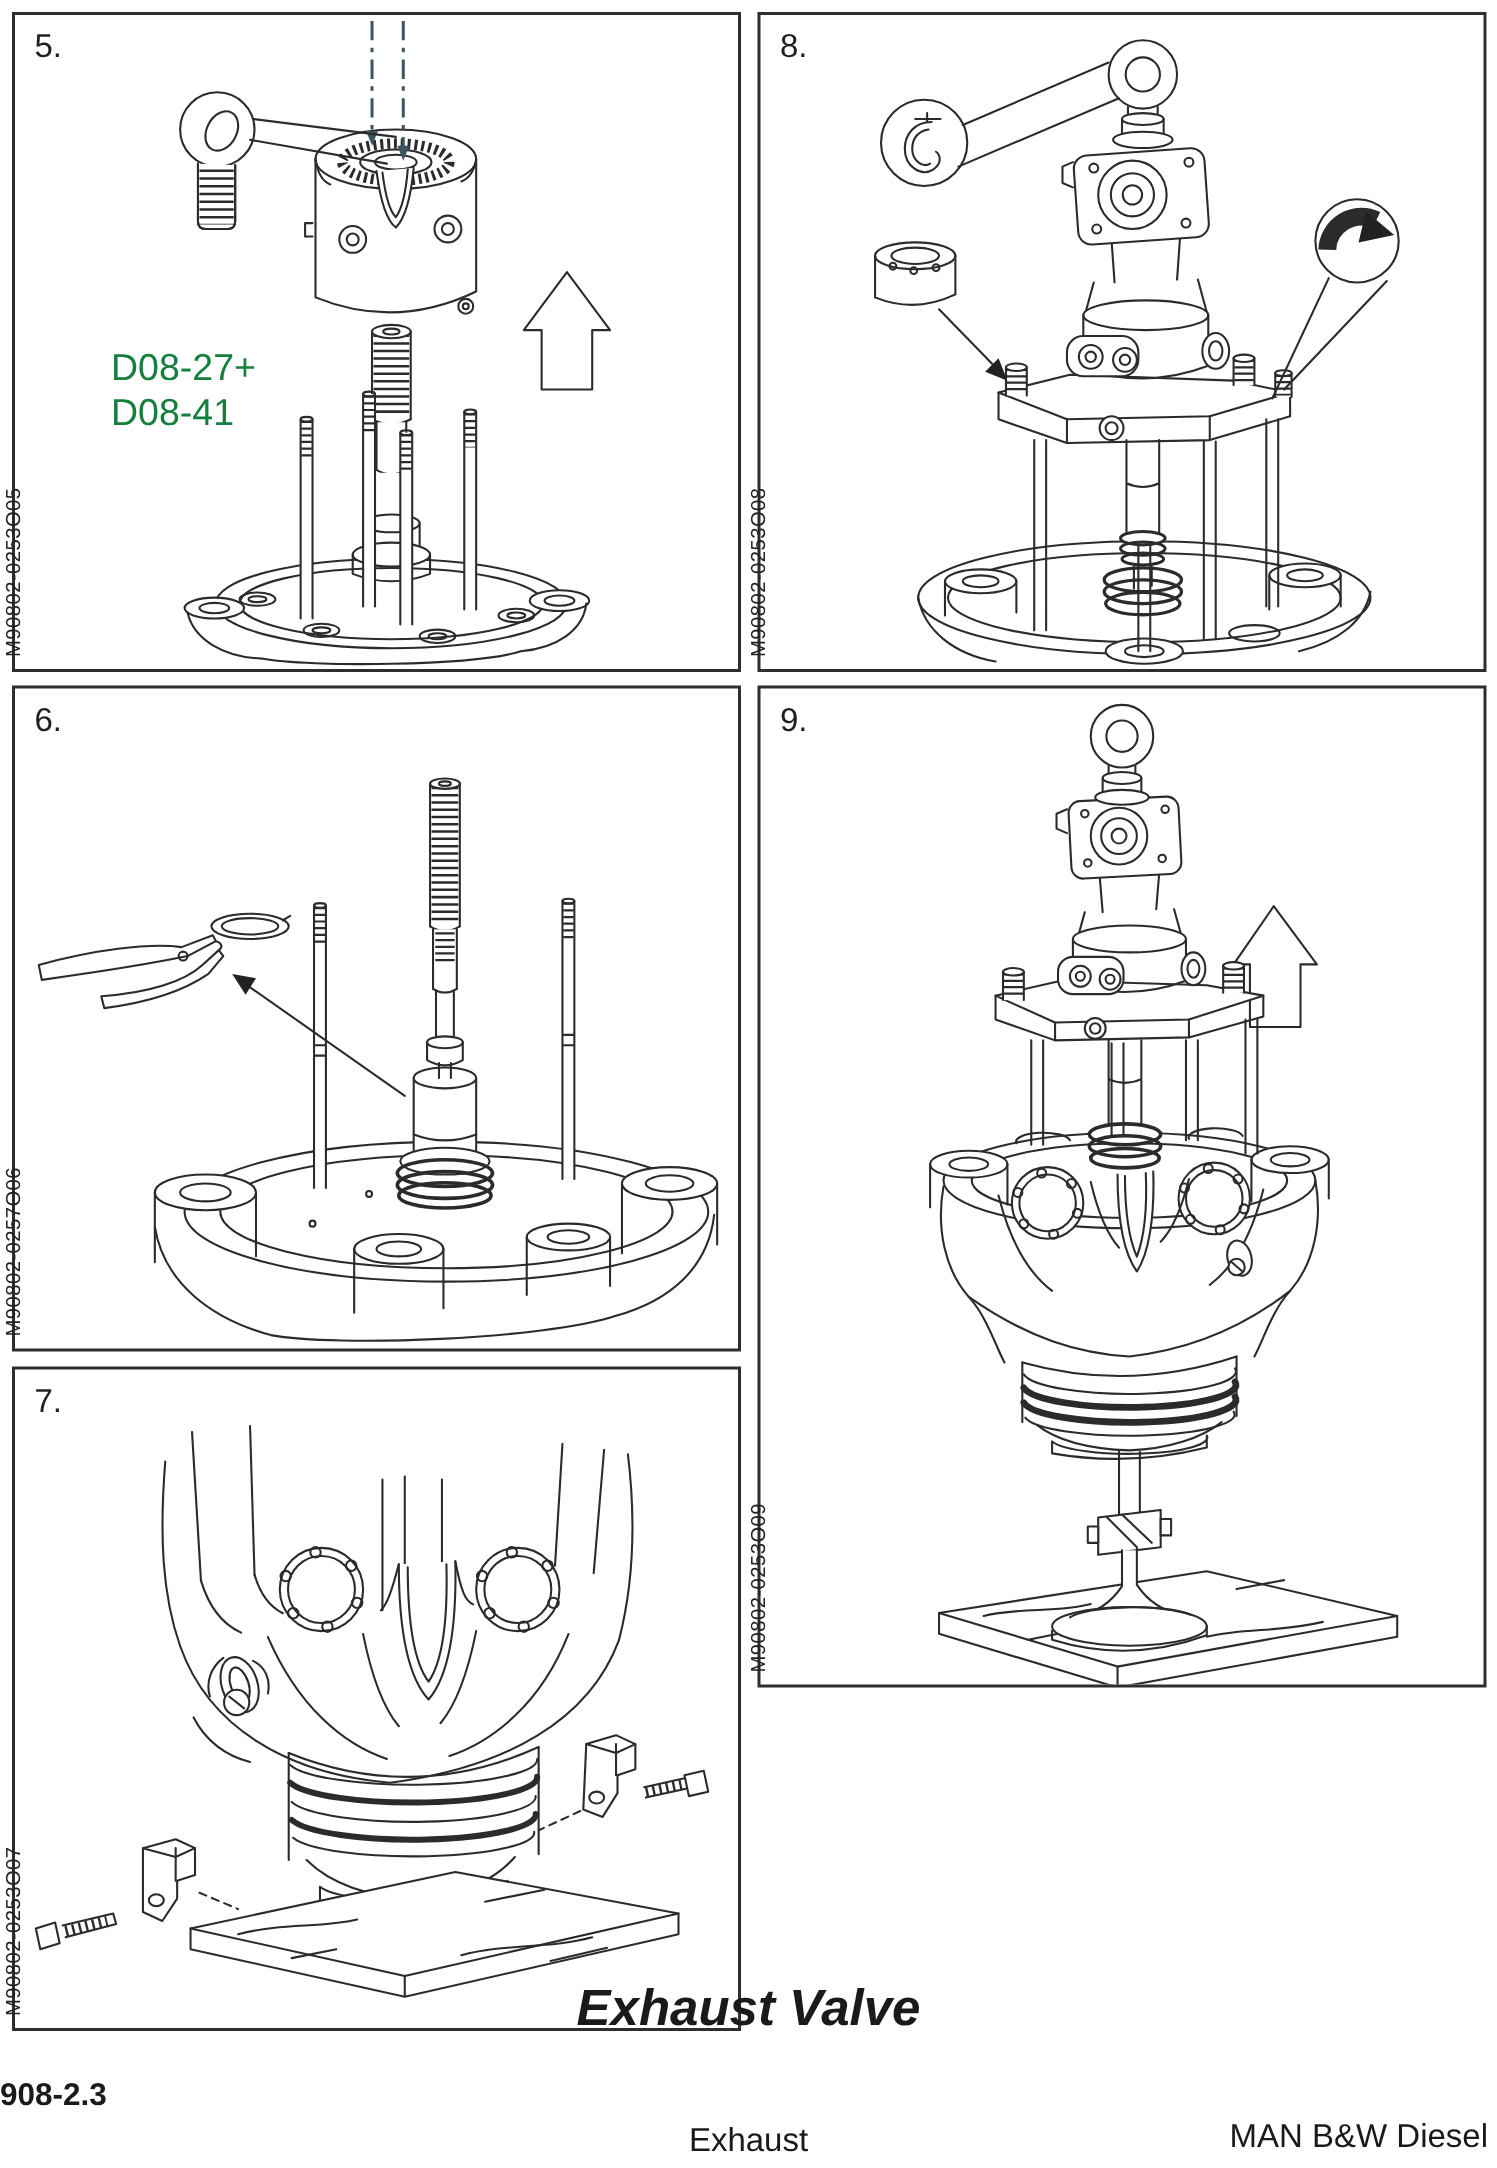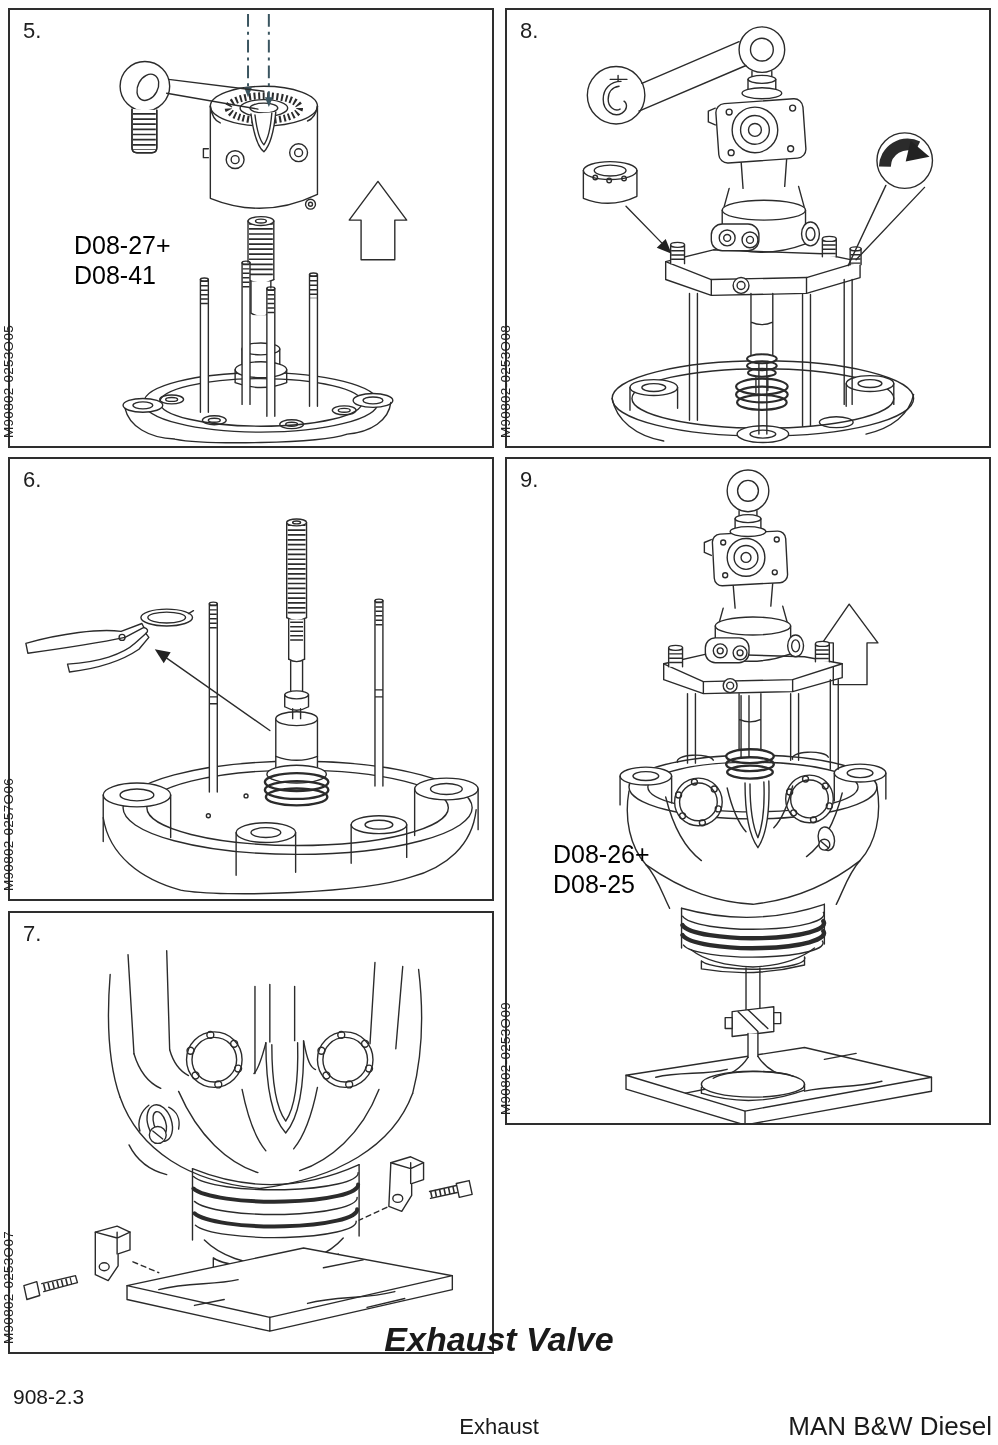--- a/index.html
+++ b/index.html
@@ -7,29 +7,29 @@
     position:relative;width:998px;height:1445px;background:#fff;
     font-family:"Liberation Sans","DejaVu Sans",sans-serif;color:#1a1a1a;overflow:hidden;
   }
   .panel{position:absolute;border:2px solid #2e2e2e;background:#fff;box-sizing:border-box;}
   .panel-number{position:absolute;top:8px;left:13px;font-size:22px;color:#1f1f1f;z-index:3;}
   .panel-code{
     position:absolute;left:6px;bottom:8px;transform-origin:0 100%;
     transform:rotate(-90deg);font-size:13.5px;letter-spacing:.3px;color:#222;
     white-space:nowrap;z-index:3;
   }
-  .panel-label{position:absolute;font-size:25px;line-height:30px;color:#000000;z-index:3;}
+  .panel-label{position:absolute;font-size:25px;line-height:30px;color:#15803d;z-index:3;}
   svg.fig{position:absolute;left:0;top:0;width:100%;height:100%;z-index:1;}
   .art{stroke:#2b2b2b;stroke-width:1.4;fill:none;stroke-linecap:round;stroke-linejoin:round;}
   .art .thr{stroke-linecap:butt;}
   .footer-item{position:absolute;white-space:nowrap;}
-  .f-section{left:13px;top:1385px;font-weight:400;font-size:21px;}
+  .f-section{left:0;top:1385px;font-weight:700;font-size:21px;}
   .f-title{left:50%;transform:translateX(-50%);top:1320px;font-weight:700;font-size:34px;font-style:italic;}
   .f-sub{left:50%;transform:translateX(-50%);top:1414px;font-size:22px;}
-  .f-company{right:6px;top:1411px;font-size:26px;}
+  .f-company{right:6px;top:1411px;font-size:22px;}
 </style>
 </head>
 <body>
 
 <div class="page">
 
   <div class="panel" style="left:8px;top:8px;width:486px;height:440px;">
     <span class="panel-number">5.</span>
     <div class="panel-label" style="left:64px;top:220px;">
       <div>D08-27+</div>
@@ -421,24 +421,20 @@
           <path d="M14,376 L27,372 L30,386 L17,390 Z" fill="#fff"></path>
           <line class="thr" x1="34" y1="378" x2="62" y2="371" stroke-width="7" stroke-dasharray="1.6 3"></line>
           <path d="M32,374 L66,366 M34,382 L68,373 M66,366 L68,373"></path>
         </g>
       </g>
     </svg>
   </div>
 
   <div class="panel" style="left:505px;top:457px;width:486px;height:668px;">
     <span class="panel-number">9.</span>
-    <div class="panel-label" style="left:46px;top:380px;">
-      <div>D08-26+</div>
-      <div>D08-25</div>
-    </div>
     <div class="panel-code">M90802-0253O09</div>
     <svg class="fig" viewBox="0 0 486 668" preserveAspectRatio="none">
       <g class="art">
 
         <polygon points="345,146 374,185 363,185 363,227 329,227 329,185 318,185" fill="#fff"></polygon>
 
         <g>
           <path d="M120,620 L300,592 L428,622 L240,656 Z" fill="#fff"></path>
           <path d="M120,620 V634 L240,670 V656 M240,670 L428,636 V622"></path>
           <path d="M150,622 C175,616 200,620 222,614 M300,636 C325,630 350,633 378,626 M180,638 L210,632 M320,604 L352,598"></path>

